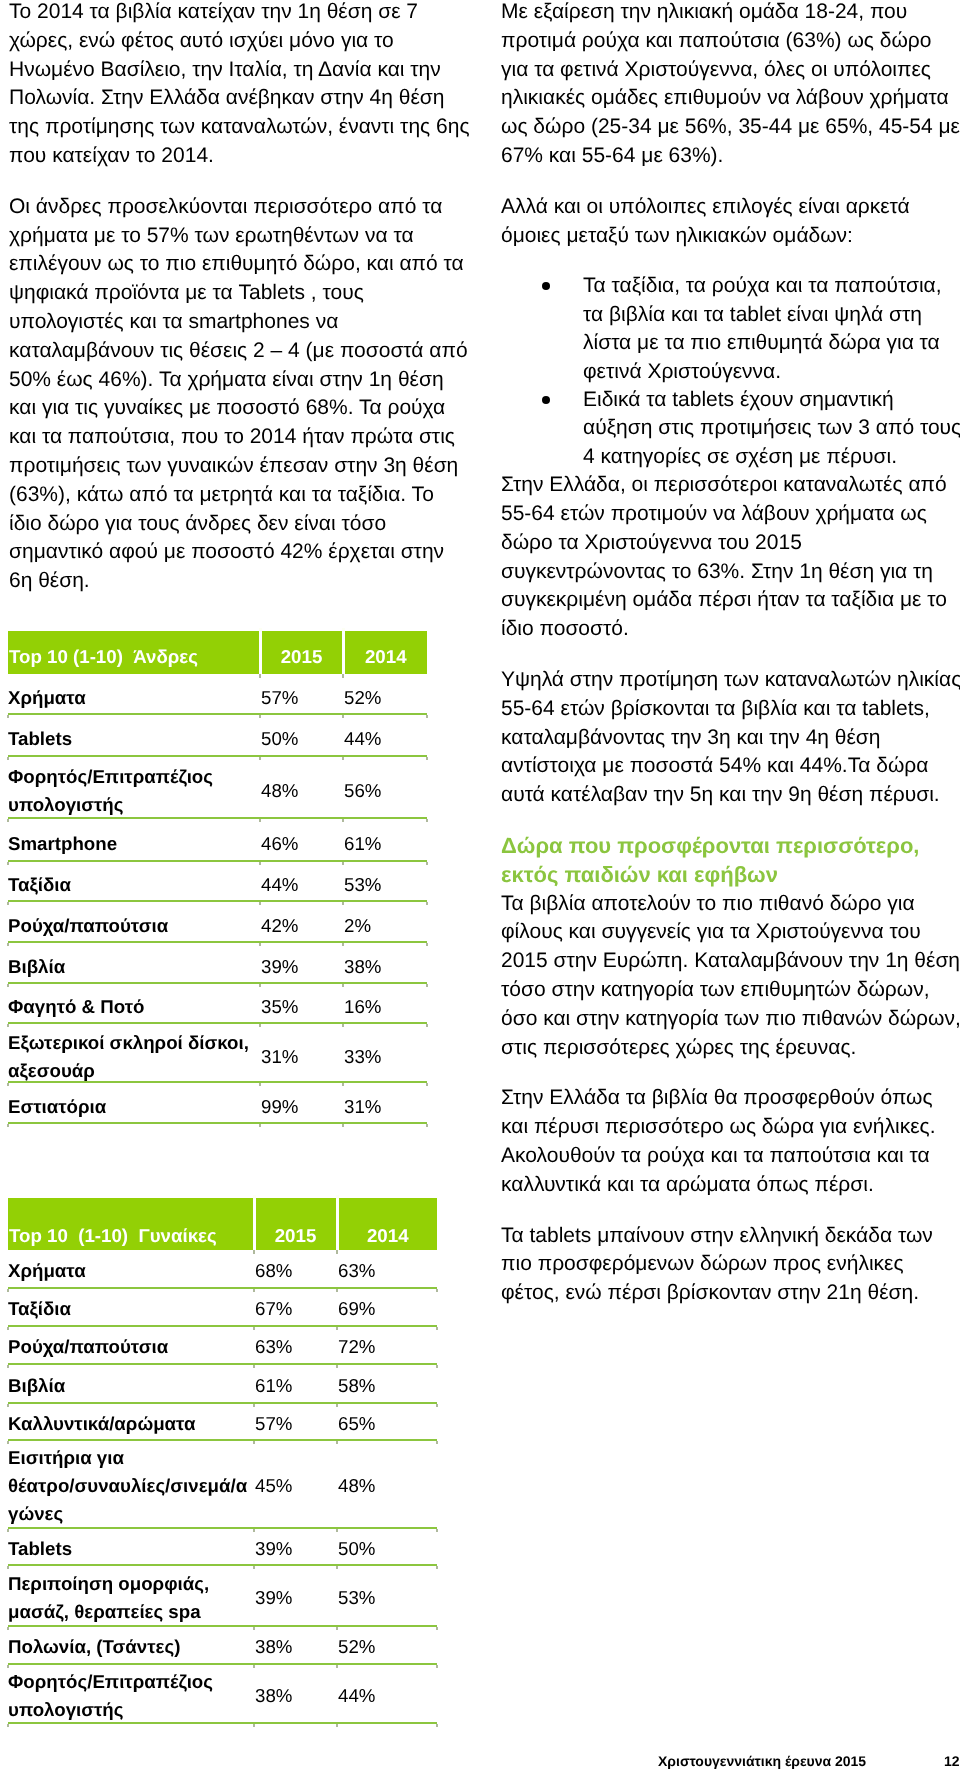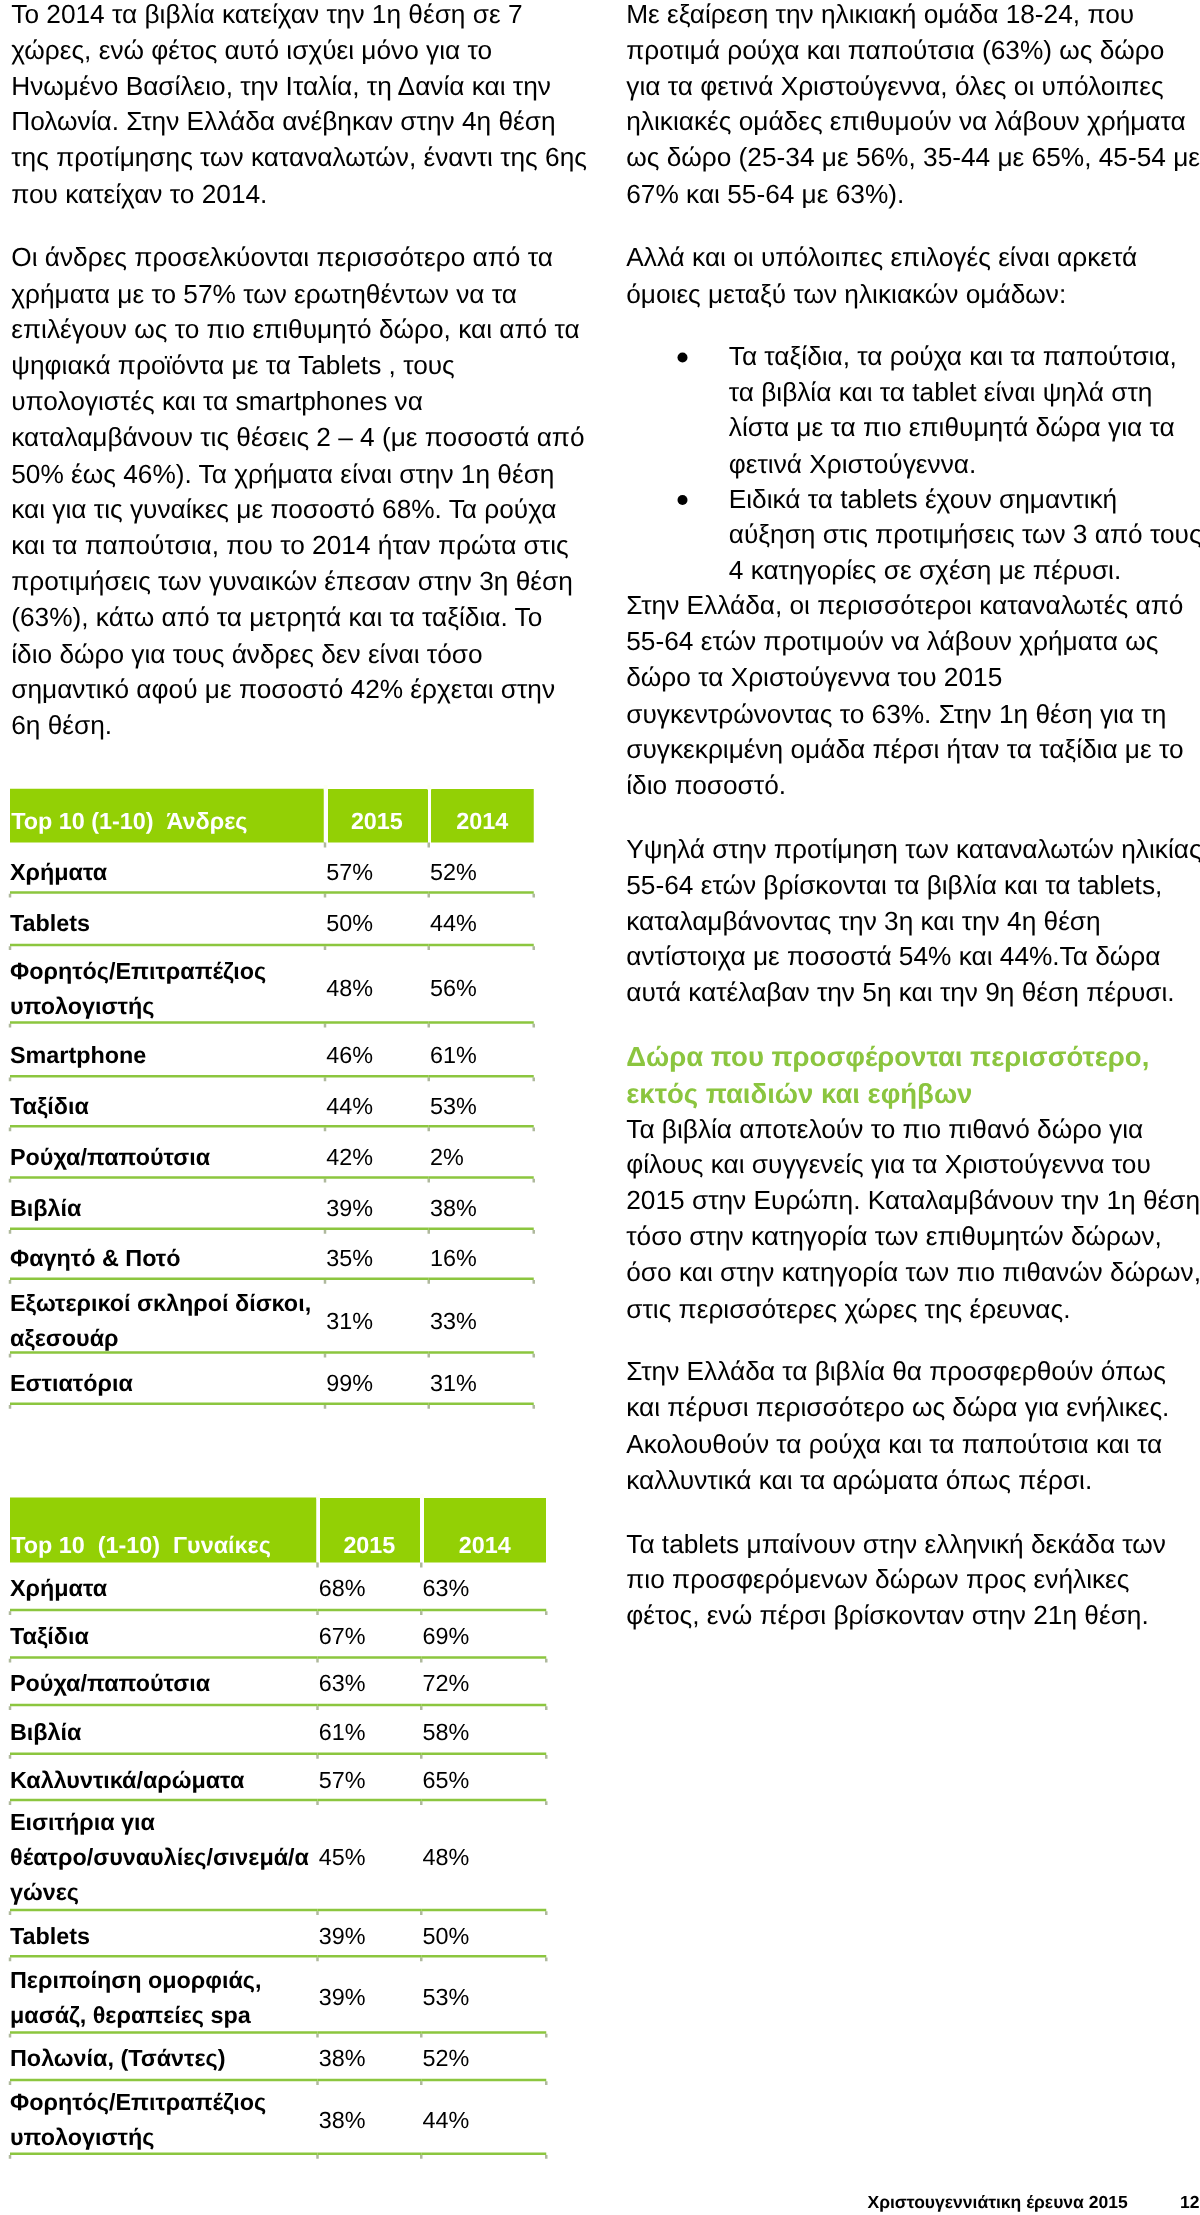--- a/index.html
+++ b/index.html
@@ -27,21 +27,21 @@
   .gtable tr.row .c2::after,.gtable tr.row .c3::after{content:"";position:absolute;left:-1px;bottom:-5px;width:2px;height:3px;background:#7a8a5c;opacity:.6;}
   .gtable tr.row .c1::after,.gtable tr.row .c3::before{content:"";position:absolute;left:-1px;bottom:-5px;width:2px;height:3px;background:#7a8a5c;opacity:.6;}
   .gtable tr.row .c3::before{left:auto;right:-1px;}
   .gtable tr.row .c1{padding-left:0px;padding-right:2px;white-space:nowrap;margin-left:36px;}
   .gtable tr.row .c2,.gtable tr.row .c3{text-align:left;font-weight:normal;font-size:18.7px;padding-left:1px;}
   .bullet-list{margin:0;padding:0;list-style:none;}
   .bullet-list li{position:relative;font-size:21px;line-height:28.4px;padding-left:82px;margin-bottom:0;}
   .bullet-list li::before{content:"";position:absolute;left:41px;top:10px;width:8px;height:8px;border-radius:50%;background:#000;}
   .ghead{color:#8bc53f;font-weight:bold;font-size:22px;line-height:28.8px;margin:0;}
   .footer{position:absolute;left:0;top:1754px;width:960px;font-size:14px;font-weight:bold;line-height:14px;}
-  .footer .ftitle{position:absolute;left:694px;top:0;white-space:nowrap;}
+  .footer .ftitle{position:absolute;left:658px;top:0;white-space:nowrap;}
   .footer .pnum{position:absolute;left:944px;top:0;}
 </style>
 </head>
 <body>
 
 <div class="page">
   <div class="col colL">
     <p>Το 2014 τα βιβλία κατείχαν την 1η θέση σε 7 χώρες, ενώ φέτος αυτό ισχύει μόνο για το Ηνωμένο Βασίλειο, την Ιταλία, τη Δανία και την Πολωνία. Στην Ελλάδα ανέβηκαν στην 4η θέση της προτίμησης των καταναλωτών, έναντι της 6ης που κατείχαν το 2014.</p>
     <p>Οι άνδρες προσελκύονται περισσότερο από τα χρήματα με το 57% των ερωτηθέντων να τα επιλέγουν ως το πιο επιθυμητό δώρο, και από τα ψηφιακά προϊόντα με τα Tablets , τους υπολογιστές και τα smartphones να καταλαμβάνουν τις θέσεις 2 – 4 (με ποσοστά από 50% έως 46%). Τα χρήματα είναι στην 1η θέση και για τις γυναίκες με ποσοστό 68%. Τα ρούχα και τα παπούτσια, που το 2014 ήταν πρώτα στις προτιμήσεις των γυναικών έπεσαν στην 3η θέση (63%), κάτω από τα μετρητά και τα ταξίδια. Το ίδιο δώρο για τους άνδρες δεν είναι τόσο σημαντικό αφού με ποσοστό 42% έρχεται στην 6η θέση.</p>
   </div>

